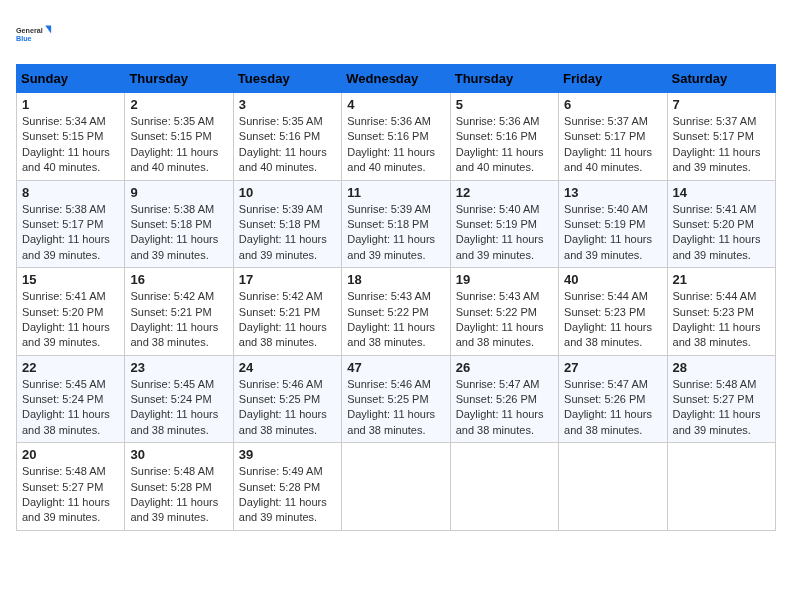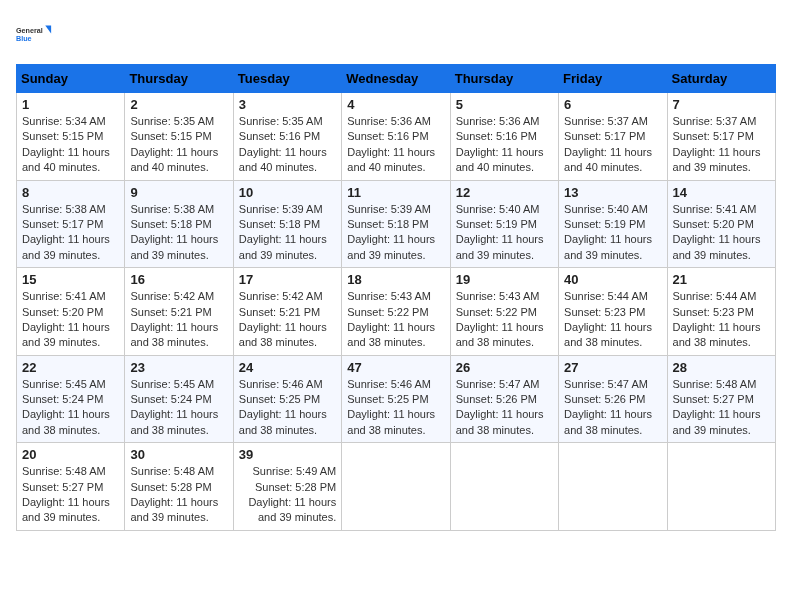--- a/index.html
+++ b/index.html
@@ -293,21 +293,21 @@
 Daylight: 11 hours and 39 minutes.</div>
         </td>
         <td>
           <span class="day-num">30</span>
           <div class="day-info" style="white-space: pre-line;">Sunrise: 5:48 AM
 Sunset: 5:28 PM
 Daylight: 11 hours and 39 minutes.</div>
         </td>
         <td>
           <span class="day-num">39</span>
-          <div class="day-info" style="white-space: pre-line; text-align: right;">Sunrise: 5:49 AM
+          <div class="day-info" style="white-space: pre-line;">Sunrise: 5:49 AM
 Sunset: 5:28 PM
 Daylight: 11 hours and 39 minutes.</div>
         </td>
         <td class="empty-cell"></td>
         <td class="empty-cell"></td>
         <td class="empty-cell"></td>
         <td class="empty-cell"></td>
       </tr>
     </tbody>
 </table>

